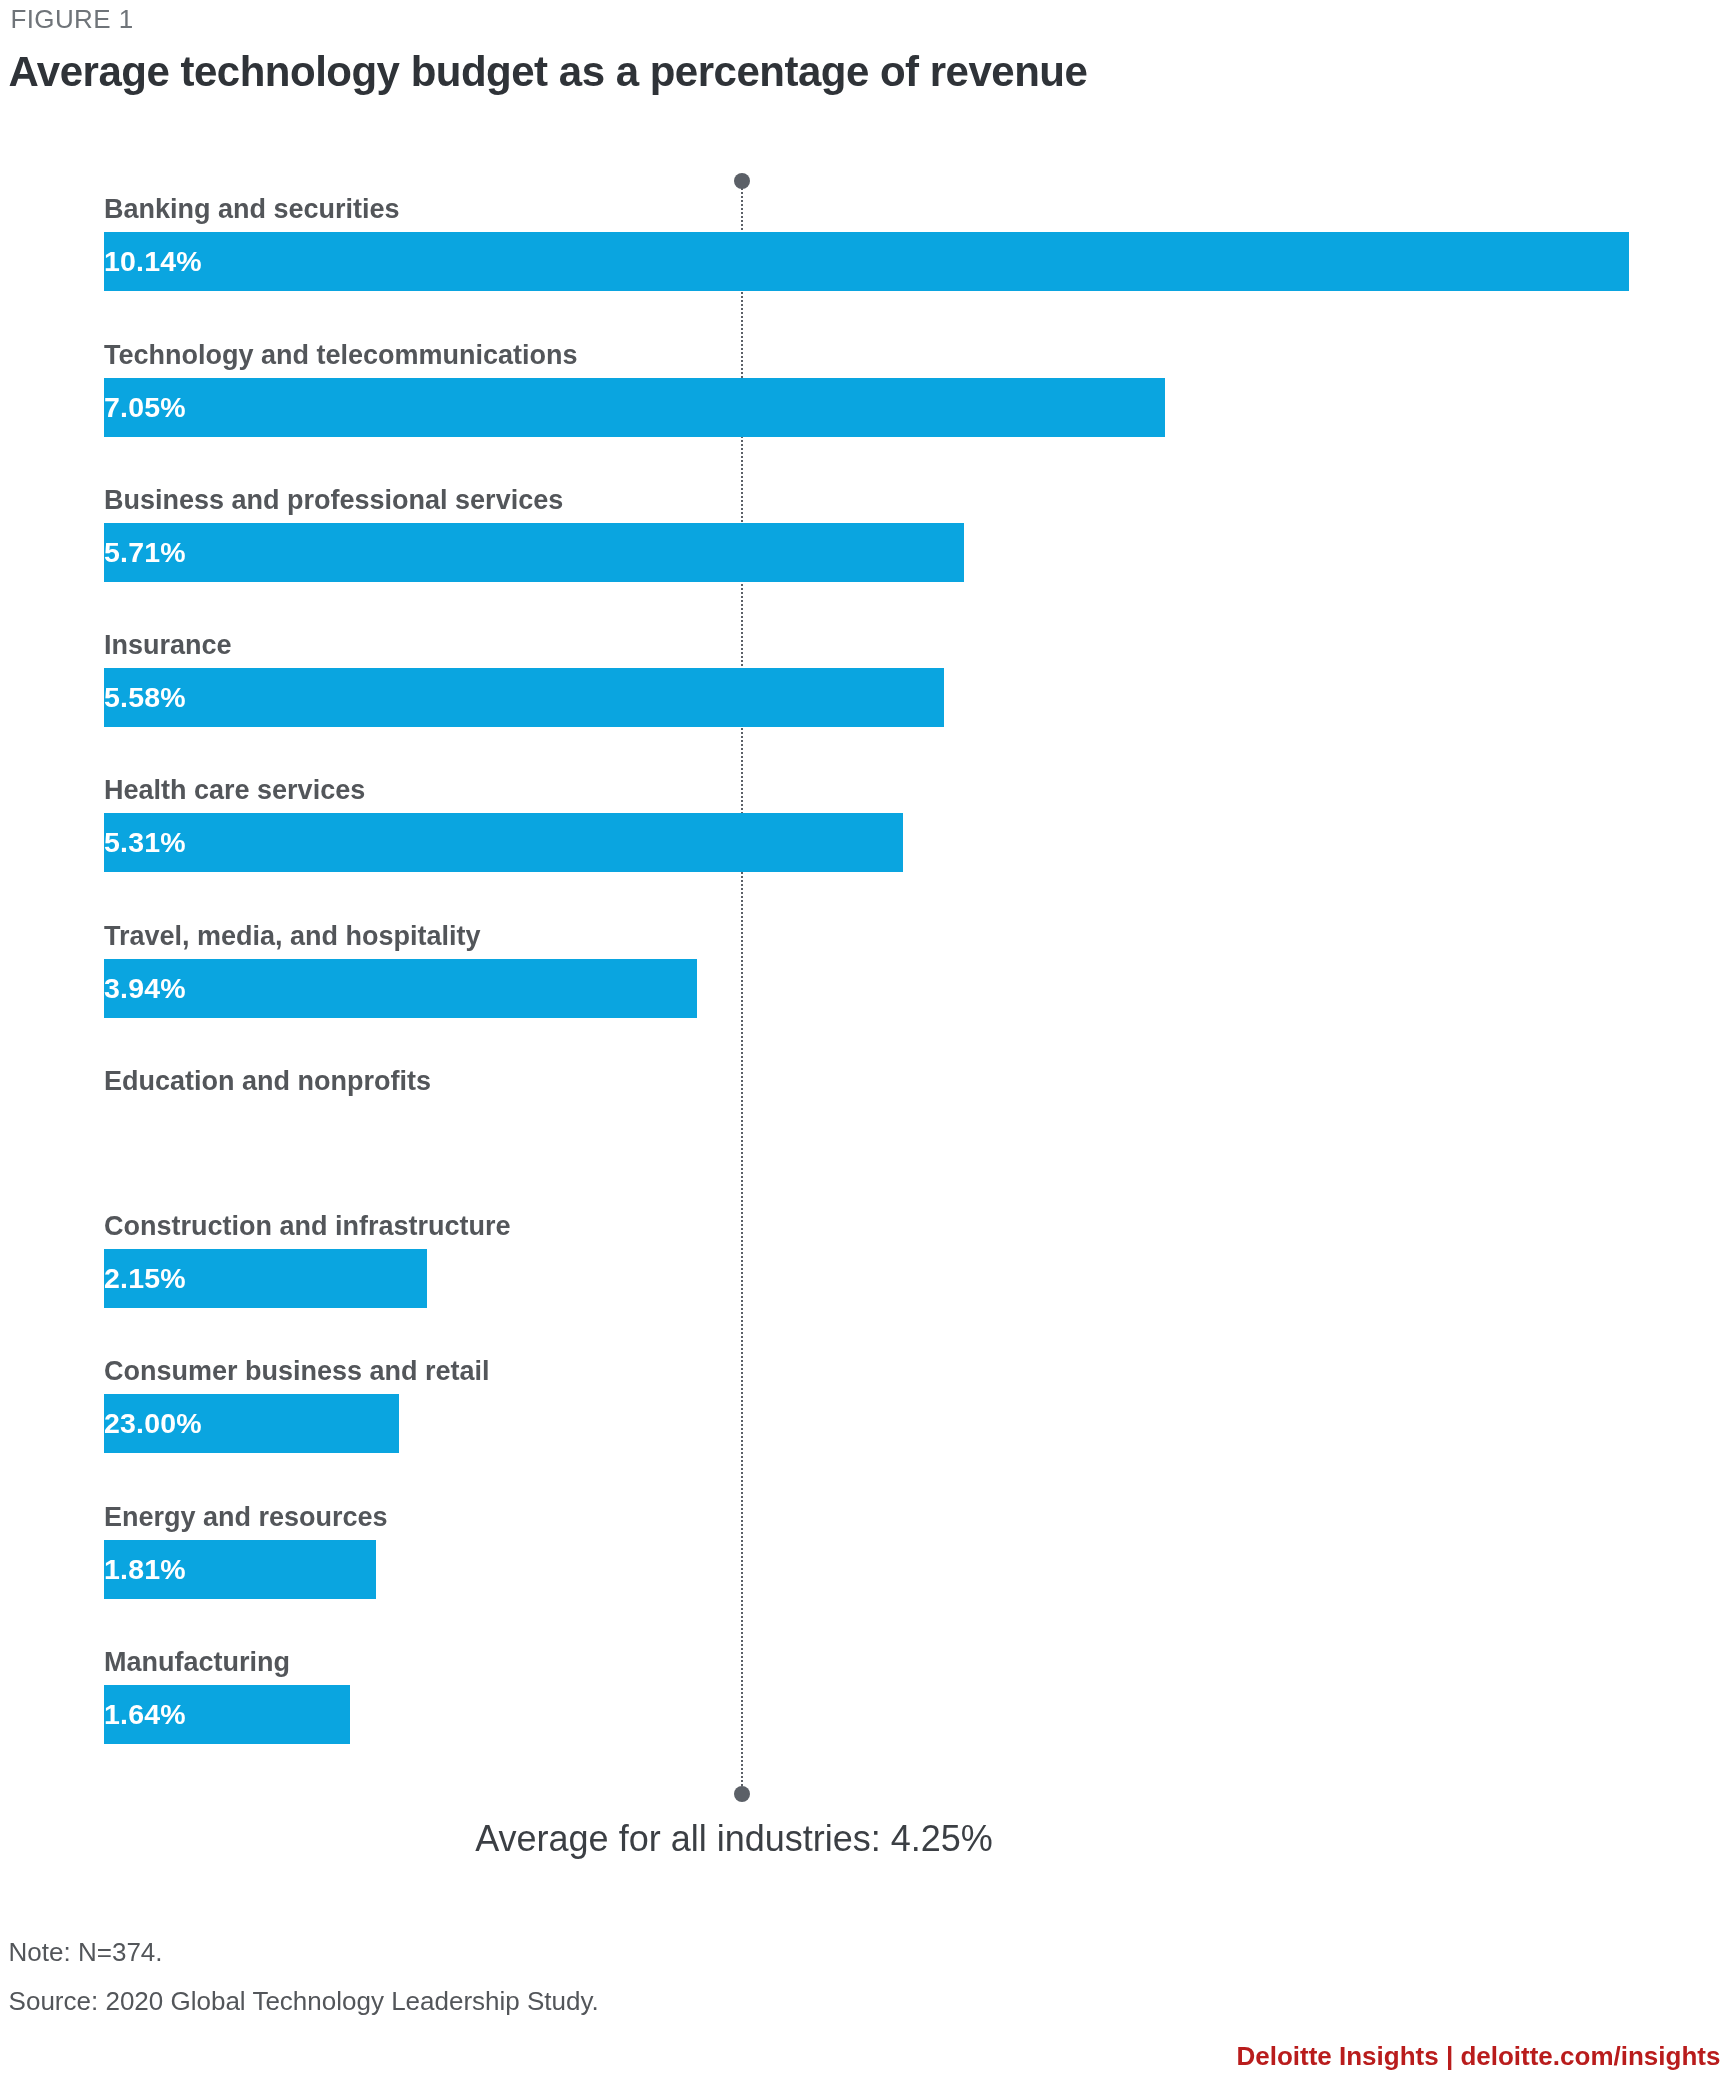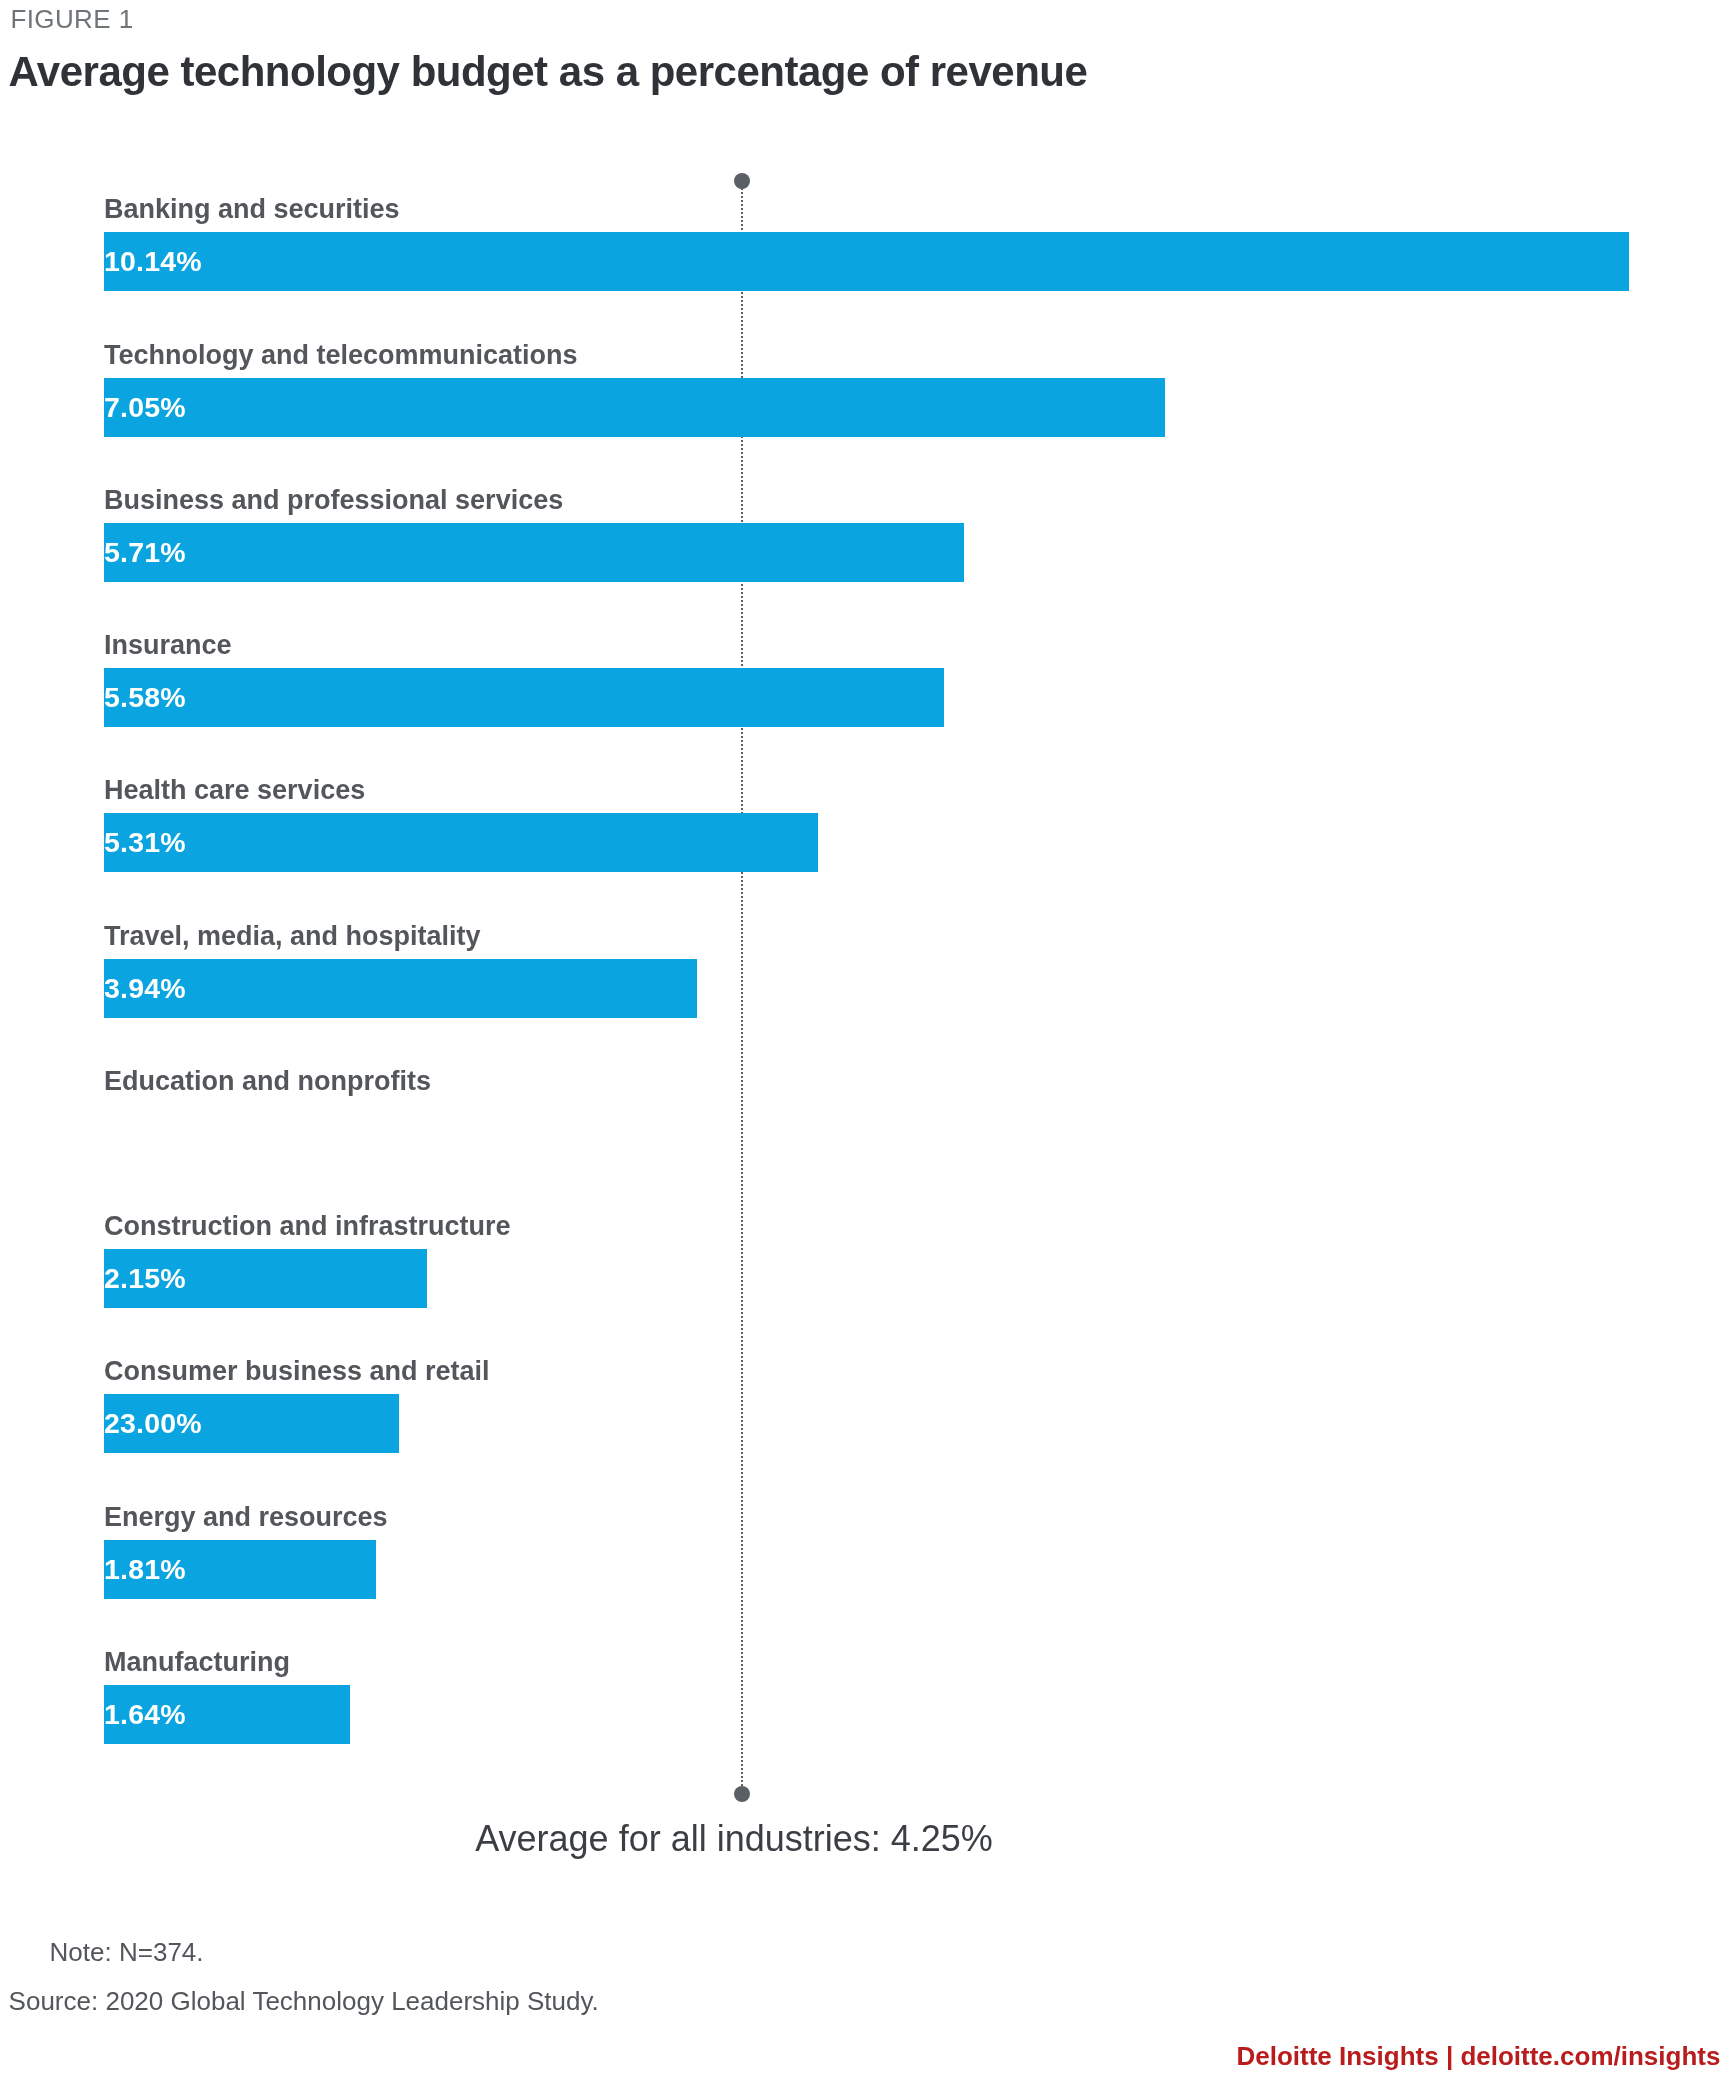--- a/index.html
+++ b/index.html
@@ -121,21 +121,20 @@
 
   
   .note {
     position: absolute;
     left: 8.6px;
     top: 1937px;
     font-size: 26px;
     color: #53565a;
     font-family: "Liberation Sans", sans-serif;
     white-space: nowrap;
-    margin-left: 41px;
   }
   .source {
     position: absolute;
     left: 8.6px;
     top: 1986px;
     font-size: 26px;
     color: #53565a;
     font-family: "Liberation Sans", sans-serif;
     white-space: nowrap;
   }
@@ -182,21 +181,21 @@
           </div>
         </div>
         <div class="row" style="top: 504px; height: 59px;">
           <div class="row-label">Insurance</div>
           <div class="bar" style="width: 840px; background: rgb(10, 165, 224);">
             <span class="bar-value">5.58%</span>
           </div>
         </div>
         <div class="row" style="top: 649px; height: 59px;">
           <div class="row-label">Health care services</div>
-          <div class="bar" style="width: 714px; background: rgb(10, 165, 224);">
+          <div class="bar" style="width: 799px; background: rgb(10, 165, 224);">
             <span class="bar-value">5.31%</span>
           </div>
         </div>
         <div class="row" style="top: 795px; height: 59px;">
           <div class="row-label">Travel, media, and hospitality</div>
           <div class="bar" style="width: 593px; background: rgb(10, 165, 224);">
             <span class="bar-value">3.94%</span>
           </div>
         </div>
         <div class="row" style="top: 940px; height: 59px;">

